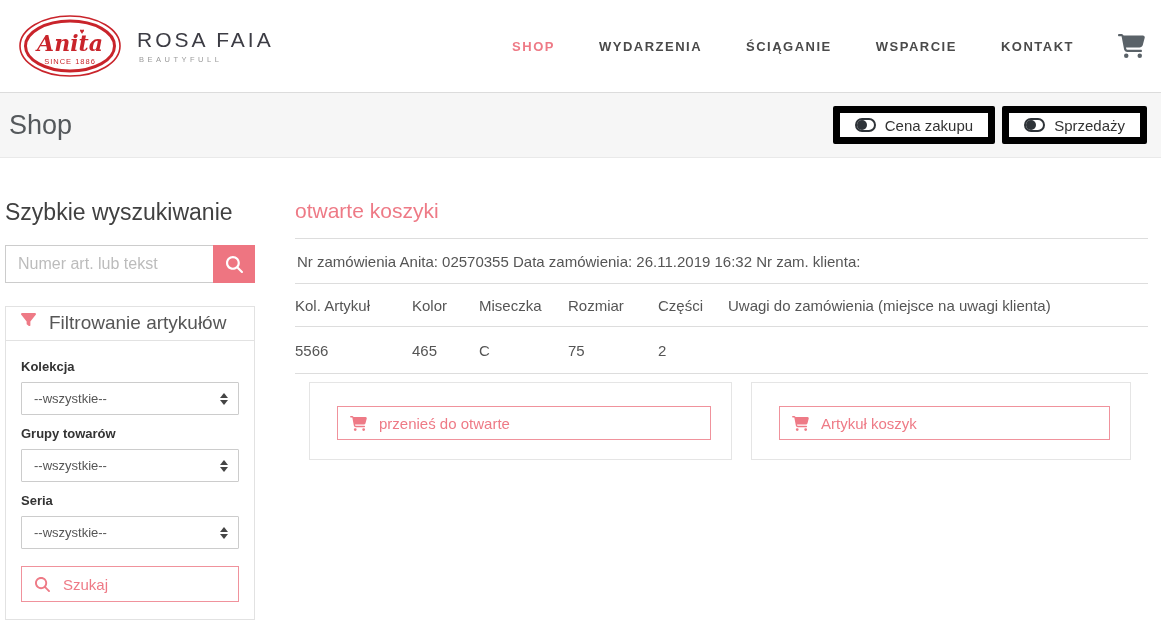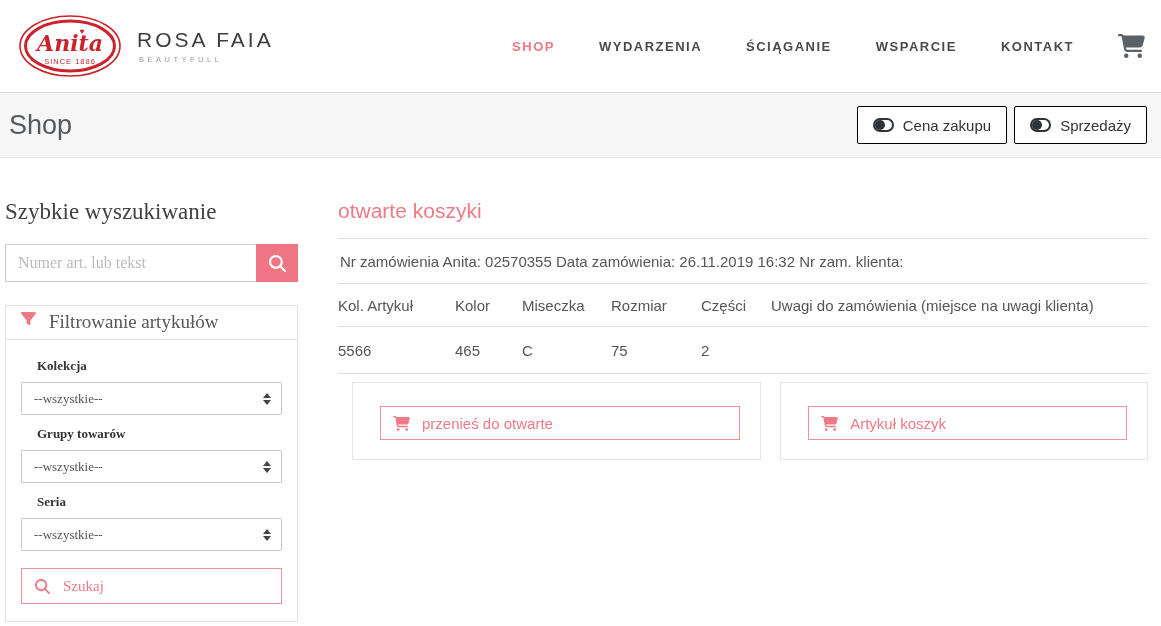--- a/index.html
+++ b/index.html
@@ -17,42 +17,42 @@
   .mainnav { margin-left:auto; display:flex; align-items:center; gap:44px; }
   .mainnav a { text-decoration:none; font-size:13px; font-weight:bold; letter-spacing:1.5px; color:#4a4a4a; cursor:pointer; }
   .mainnav a.active { color:#ee7a86; }
   .cart-link { display:flex; align-items:center; }
   .cart-link svg { width:27px; height:24px; fill:#5a6268; }
 
   
   .band { height:66px; background:#f6f6f6; border-top:1px solid #dcdcdc; border-bottom:1px solid #e9e9e9; display:flex; align-items:center; padding:0 14px 0 9px; }
   .band h1 { font-size:27px; font-weight:300; color:#55595c; }
   .band-buttons { margin-left:auto; display:flex; gap:7px; }
-  .toggle-btn { background:#fff; border:1px solid #000000; border-radius:2px; height:38px; padding:0 15px; display:flex; align-items:center; gap:9px; font-size:15px; color:#333; cursor:pointer; font-family:inherit; }
+  .toggle-btn { background:#fff; border:7px solid #000000; border-radius:2px; height:38px; padding:0 15px; display:flex; align-items:center; gap:9px; font-size:15px; color:#333; cursor:pointer; font-family:inherit; }
   .toggle-glyph { width:21px; height:14px; border:2px solid #2e3338; border-radius:8px; position:relative; flex-shrink:0; }
   .toggle-glyph::before { content:""; position:absolute; left:0px; top:0px; width:10px; height:10px; border-radius:50%; background:#2e3338; }
 
   
   .content { display:flex; padding:41px 13px 0 5px; }
-  .sidebar { width:293px; flex-shrink:0;font-family:Liberation Serif, serif; }
+  .sidebar { width:250px; flex-shrink:0; }
   .main { flex:1; margin-left:40px; min-width:0; }
 
   
   .sidebar h2 { font-size:23px; font-weight:400; color:#414141; margin-bottom:19px; }
   .search-row { display:flex; height:38px; }
   .search-row input { flex:1; border:1px solid #ccc; border-right:none; padding:0 12px; font-size:16px; color:#555; font-family:inherit; outline:none; min-width:0; }
   .search-row input::placeholder { color:#bcbcbc; }
   .search-go { width:42px; background:#ee7581; border:none; display:flex; align-items:center; justify-content:center; cursor:pointer; }
   .search-go svg { width:17px; height:17px; fill:#fff; }
 
   .filter-panel { margin-top:23px; border:1px solid #e2e2e2; background:#fff; }
   .filter-header { display:flex; align-items:flex-start; gap:13px; padding:5px 15px 6px; border-bottom:1px solid #e2e2e2; font-size:19px; color:#565656; }
   .filter-header svg { width:15px; height:15px; fill:#ee7a86; flex-shrink:0; }
   .filter-body { padding:18px 15px 17px; }
-  .filter-body label { display:block; font-size:13px; font-weight:bold; color:#333; margin:11px 16px 8px; }
+  .filter-body label { display:block; font-size:13px; font-weight:bold; color:#333; margin:11px 0 8px; }
   .filter-body label:first-child { margin-top:0; }
   .selectbox { position:relative; height:33px; border:1px solid #ccc; border-radius:1px; background:#fff; display:flex; align-items:center; padding:0 26px 0 12px; font-size:13px; color:#555; cursor:pointer; }
   .arrows { position:absolute; right:10px; top:50%; transform:translateY(-50%); display:flex; flex-direction:column; gap:2px; }
   .tri-up { width:0; height:0; border-left:4px solid transparent; border-right:4px solid transparent; border-bottom:5px solid #454545; }
   .tri-down { width:0; height:0; border-left:4px solid transparent; border-right:4px solid transparent; border-top:5px solid #454545; }
   .szukaj-btn { margin-top:17px; width:100%; height:36px; background:#fff; border:1px solid #f0929c; color:#ee7a86; font-size:15px; display:flex; align-items:center; gap:13px; padding:0 13px; cursor:pointer; font-family:inherit; }
   .szukaj-btn svg { width:15px; height:15px; fill:#ee7a86; flex-shrink:0; }
 
   
   .main h2 { font-size:21px; font-weight:400; color:#ee7a86; margin-bottom:15px; }

